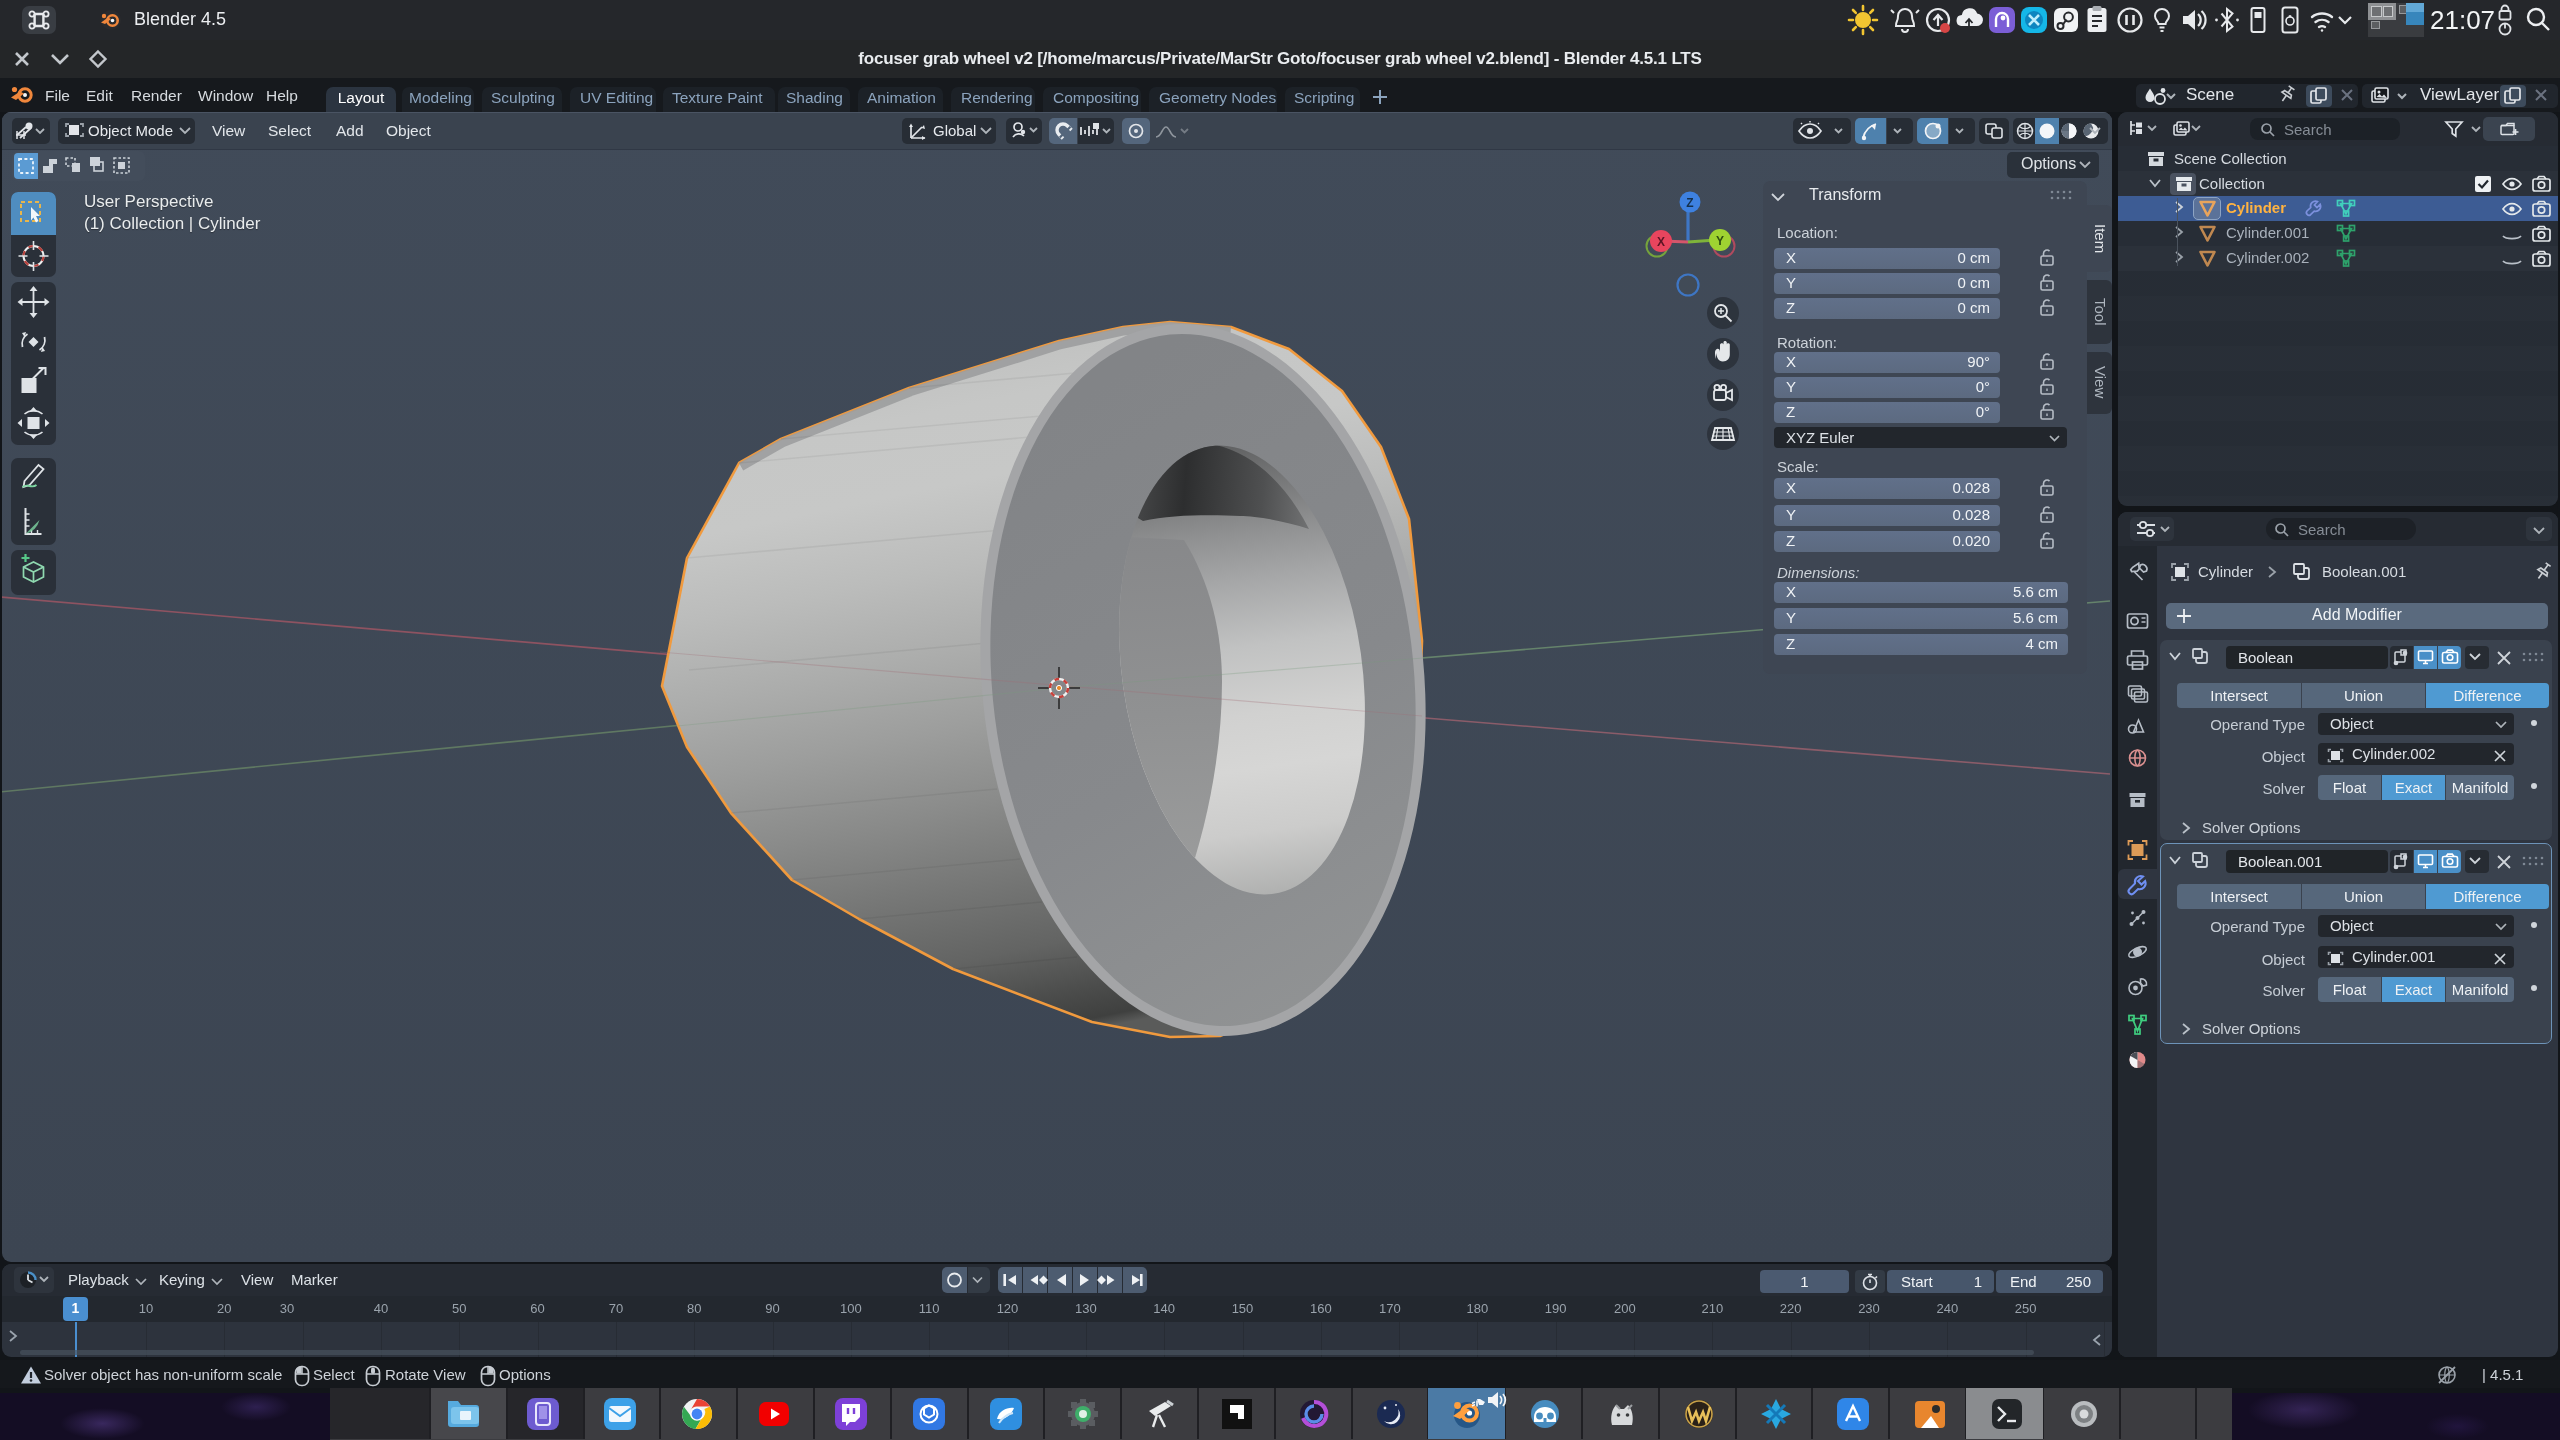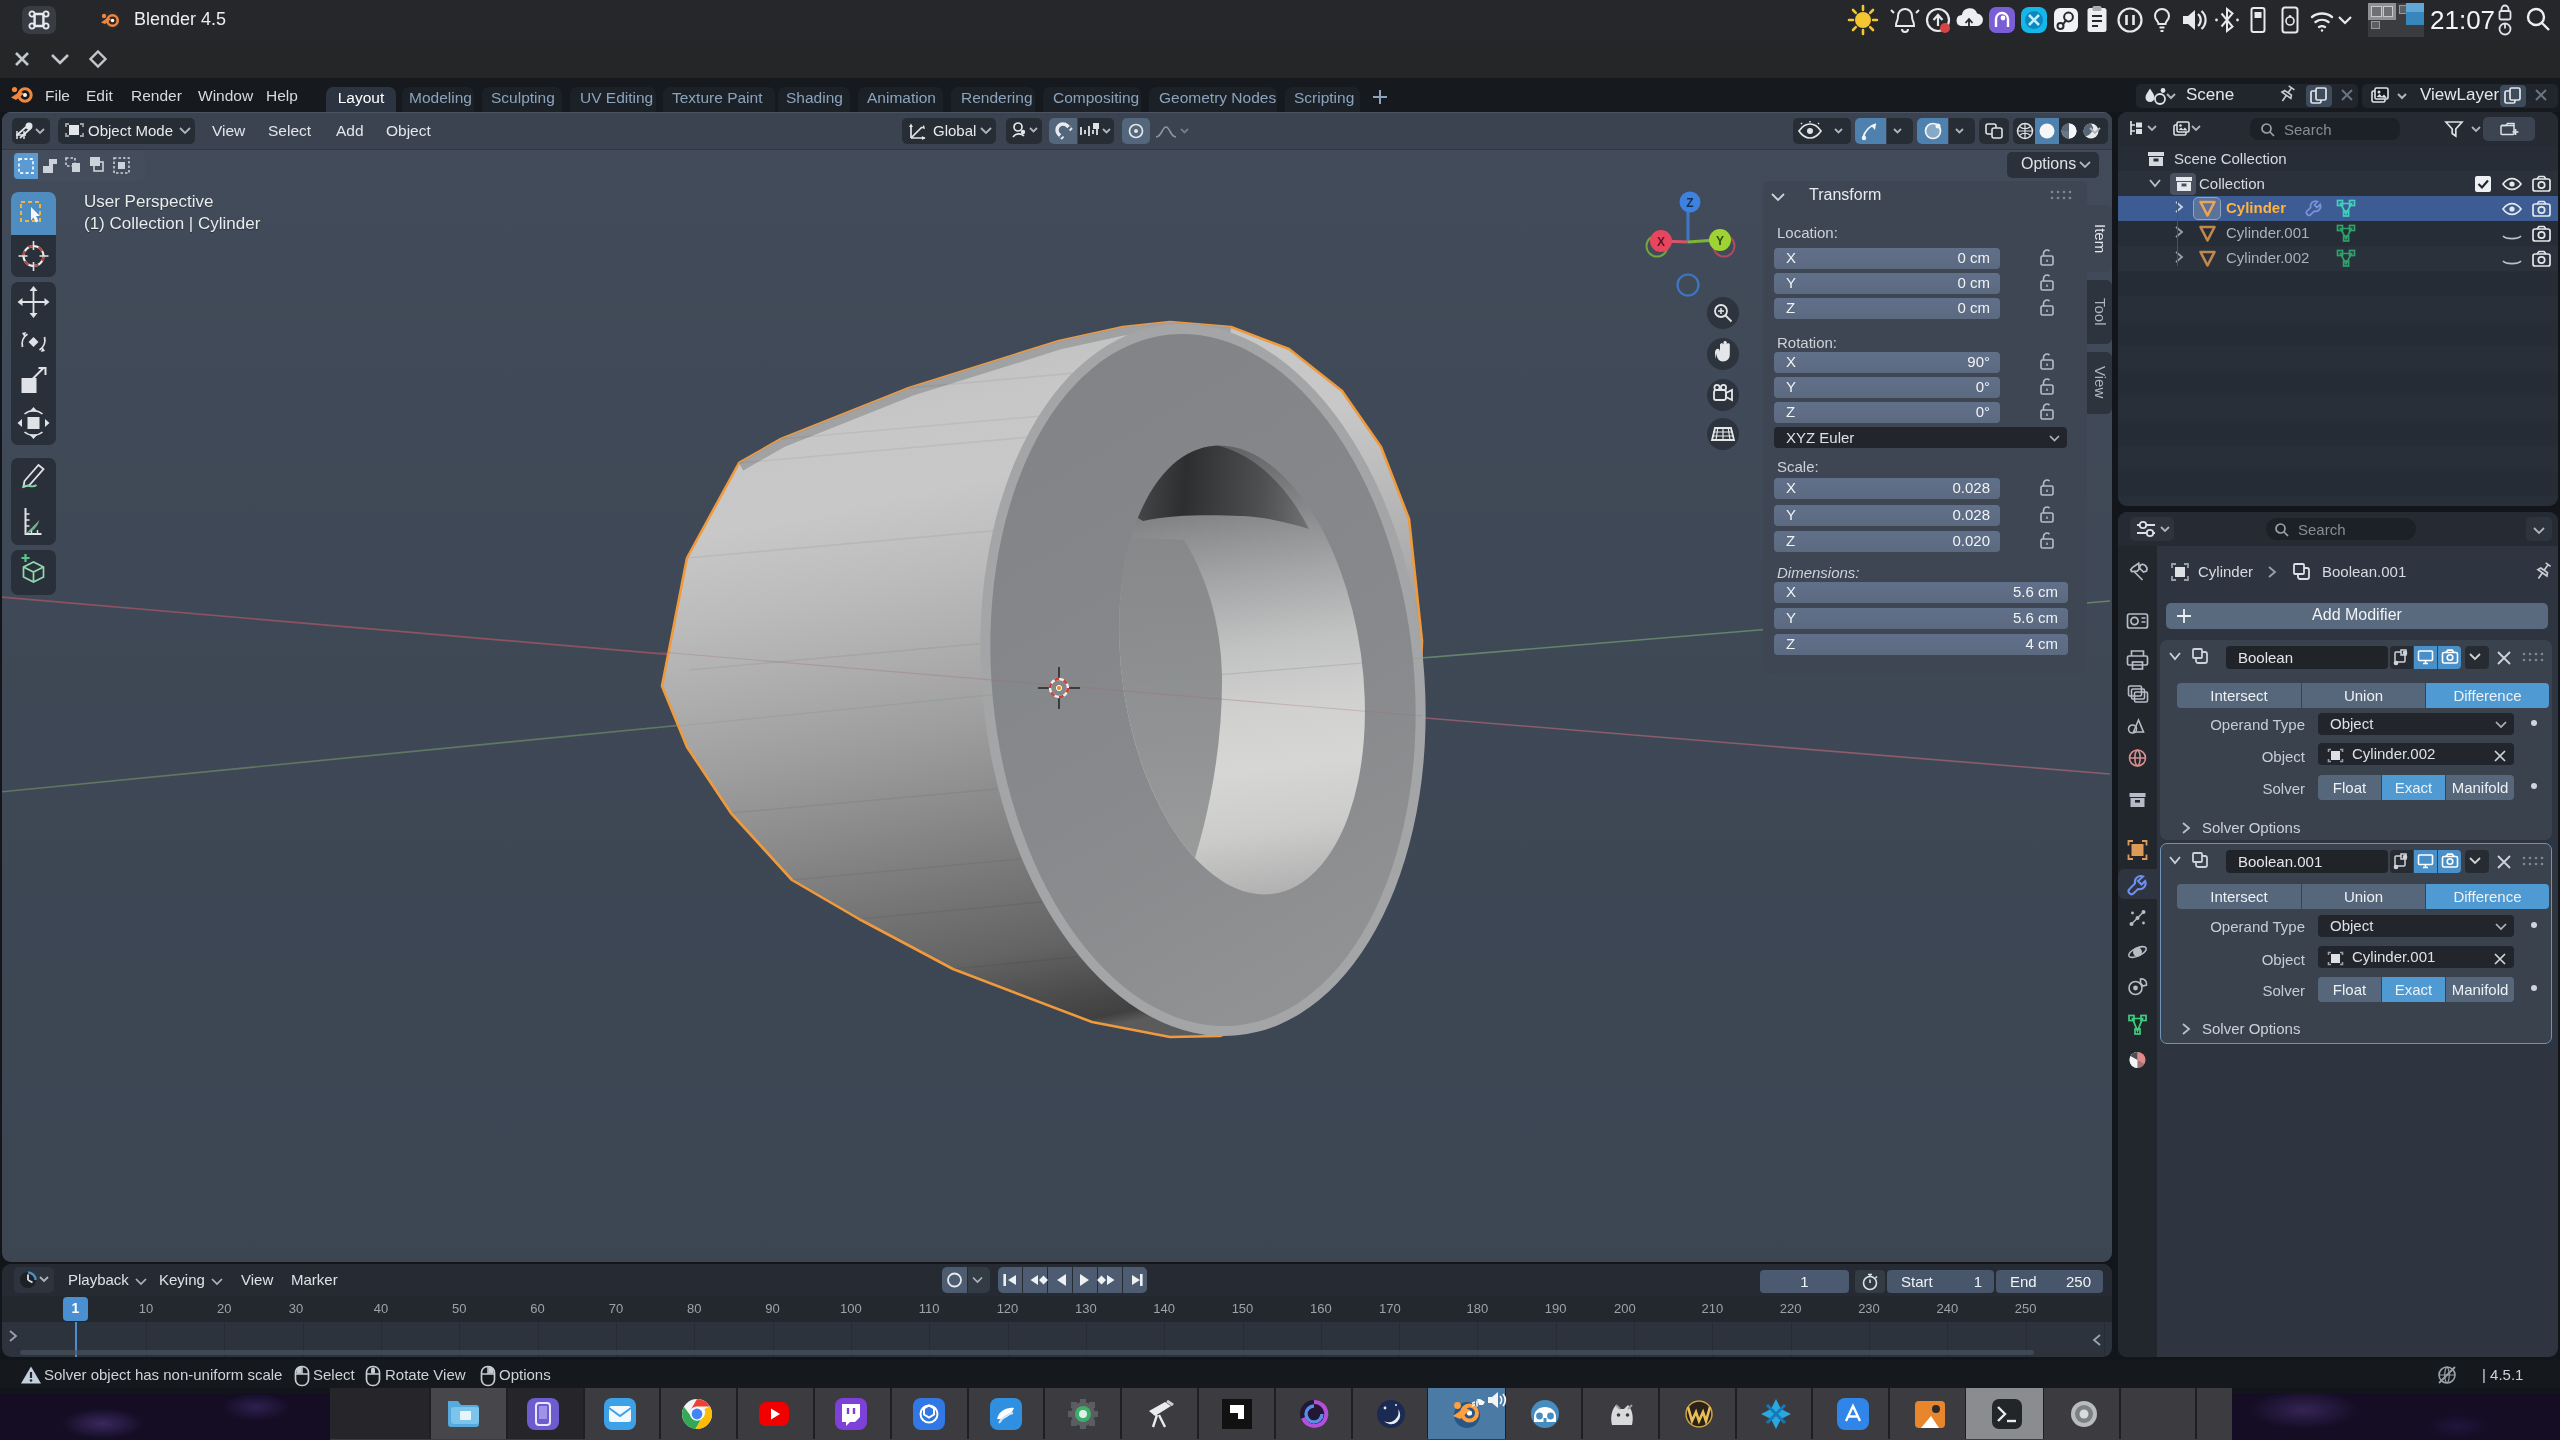--- a/index.html
+++ b/index.html
@@ -152,20 +152,21 @@
   </svg>
 </div>
 
 <div class="abs" id="bwindow" style="left:0;top:40px;width:2560px;height:1353px;background:#121519;"></div>
 <div class="abs" id="titlebar" style="left:0;top:40px;width:2560px;height:38px;background:#242628;">
   <svg class="abs" style="left:12px;top:9px" width="110" height="20" viewBox="0 0 110 20">
     <path d="M4 4l12 12M16 4L4 16" stroke="#c3c7cc" stroke-width="2.6" fill="none"></path>
     <path d="M40 6l8 8 8-8" stroke="#c3c7cc" stroke-width="2.6" fill="none"></path>
     <path d="M86 2.5l7.5 7.5-7.5 7.5L78.5 10z" stroke="#c3c7cc" stroke-width="2.4" fill="none"></path>
   </svg>
+  <div class="txt" style="position:absolute;left:0;top:9px;width:2560px;text-align:center;font-size:17px;font-weight:bold;letter-spacing:-0.2px;color:#e9ecef;">focuser grab wheel v2 [/home/marcus/Private/MarStr Goto/focuser grab wheel v2.blend] - Blender 4.5.1 LTS</div>
 </div>
 <div class="abs" id="topbar" style="left:0;top:78px;width:2560px;height:34px;background:#16191d;">
   <svg class="abs" style="left:10px;top:6px" width="26" height="22" viewBox="0 0 26 22">
     <circle cx="15" cy="11" r="6.2" fill="none" stroke="#f0873c" stroke-width="3"></circle>
     <circle cx="15" cy="11" r="2" fill="#f6f8fa"></circle>
     <path d="M1 13.5 L10 7.5 L14 9.5 L6 16 Z" fill="#f0873c"></path>
     <circle cx="4.5" cy="5.5" r="2.6" fill="#f0873c"></circle>
   </svg>
   <div class="txt abs" style="left:45px;top:9px;font-size:15.5px;color:#d6dade;">File</div>
   <div class="txt abs" style="left:86px;top:9px;font-size:15.5px;color:#d6dade;">Edit</div>
@@ -1138,21 +1139,21 @@
     <circle cx="10" cy="10" r="6.5" fill="none" stroke="#dde1e6" stroke-width="1.6"></circle>
     <path d="M10 10V6.5M8 1.5h4M10 1.5v2M15.5 5l1.5-1.5" stroke="#dde1e6" stroke-width="1.6" fill="none"></path>
   </svg>
   <div class="abs" style="left:1885px;top:6px;width:107px;height:23px;background:#47566b;border-radius:4px;font-size:15px;color:#f0f3f6;padding:3px 12px 0 14px;">Start<span style="float:right">1</span></div>
   <div class="abs" style="left:1994px;top:6px;width:107px;height:23px;background:#47566b;border-radius:4px;font-size:15px;color:#f0f3f6;padding:3px 12px 0 14px;">End<span style="float:right">250</span></div>
 
   <div class="abs" style="left:0;top:32px;width:2110px;height:26px;background:#23282f;"></div>
   <div class="abs" id="ruler" style="left:0;top:32px;width:2297px;height:26px;">
       <div class="txt abs" style="left:124.0px;top:5px;width:40px;text-align:center;font-size:13px;color:#9aa3ac;">10</div>
       <div class="txt abs" style="left:202.3px;top:5px;width:40px;text-align:center;font-size:13px;color:#9aa3ac;">20</div>
-      <div class="txt abs" style="left:274px;top:5px;width:40px;text-align:center;font-size:13px;color:#9aa3ac;">30</div>
+      <div class="txt abs" style="left:265px;top:5px;width:40px;text-align:center;font-size:13px;color:#9aa3ac;">30</div>
       <div class="txt abs" style="left:358.9px;top:5px;width:40px;text-align:center;font-size:13px;color:#9aa3ac;">40</div>
       <div class="txt abs" style="left:437.3px;top:5px;width:40px;text-align:center;font-size:13px;color:#9aa3ac;">50</div>
       <div class="txt abs" style="left:515.6px;top:5px;width:40px;text-align:center;font-size:13px;color:#9aa3ac;">60</div>
       <div class="txt abs" style="left:593.9px;top:5px;width:40px;text-align:center;font-size:13px;color:#9aa3ac;">70</div>
       <div class="txt abs" style="left:672.2px;top:5px;width:40px;text-align:center;font-size:13px;color:#9aa3ac;">80</div>
       <div class="txt abs" style="left:750.5px;top:5px;width:40px;text-align:center;font-size:13px;color:#9aa3ac;">90</div>
       <div class="txt abs" style="left:828.9px;top:5px;width:40px;text-align:center;font-size:13px;color:#9aa3ac;">100</div>
       <div class="txt abs" style="left:907.2px;top:5px;width:40px;text-align:center;font-size:13px;color:#9aa3ac;">110</div>
       <div class="txt abs" style="left:985.5px;top:5px;width:40px;text-align:center;font-size:13px;color:#9aa3ac;">120</div>
       <div class="txt abs" style="left:1063.8px;top:5px;width:40px;text-align:center;font-size:13px;color:#9aa3ac;">130</div>

